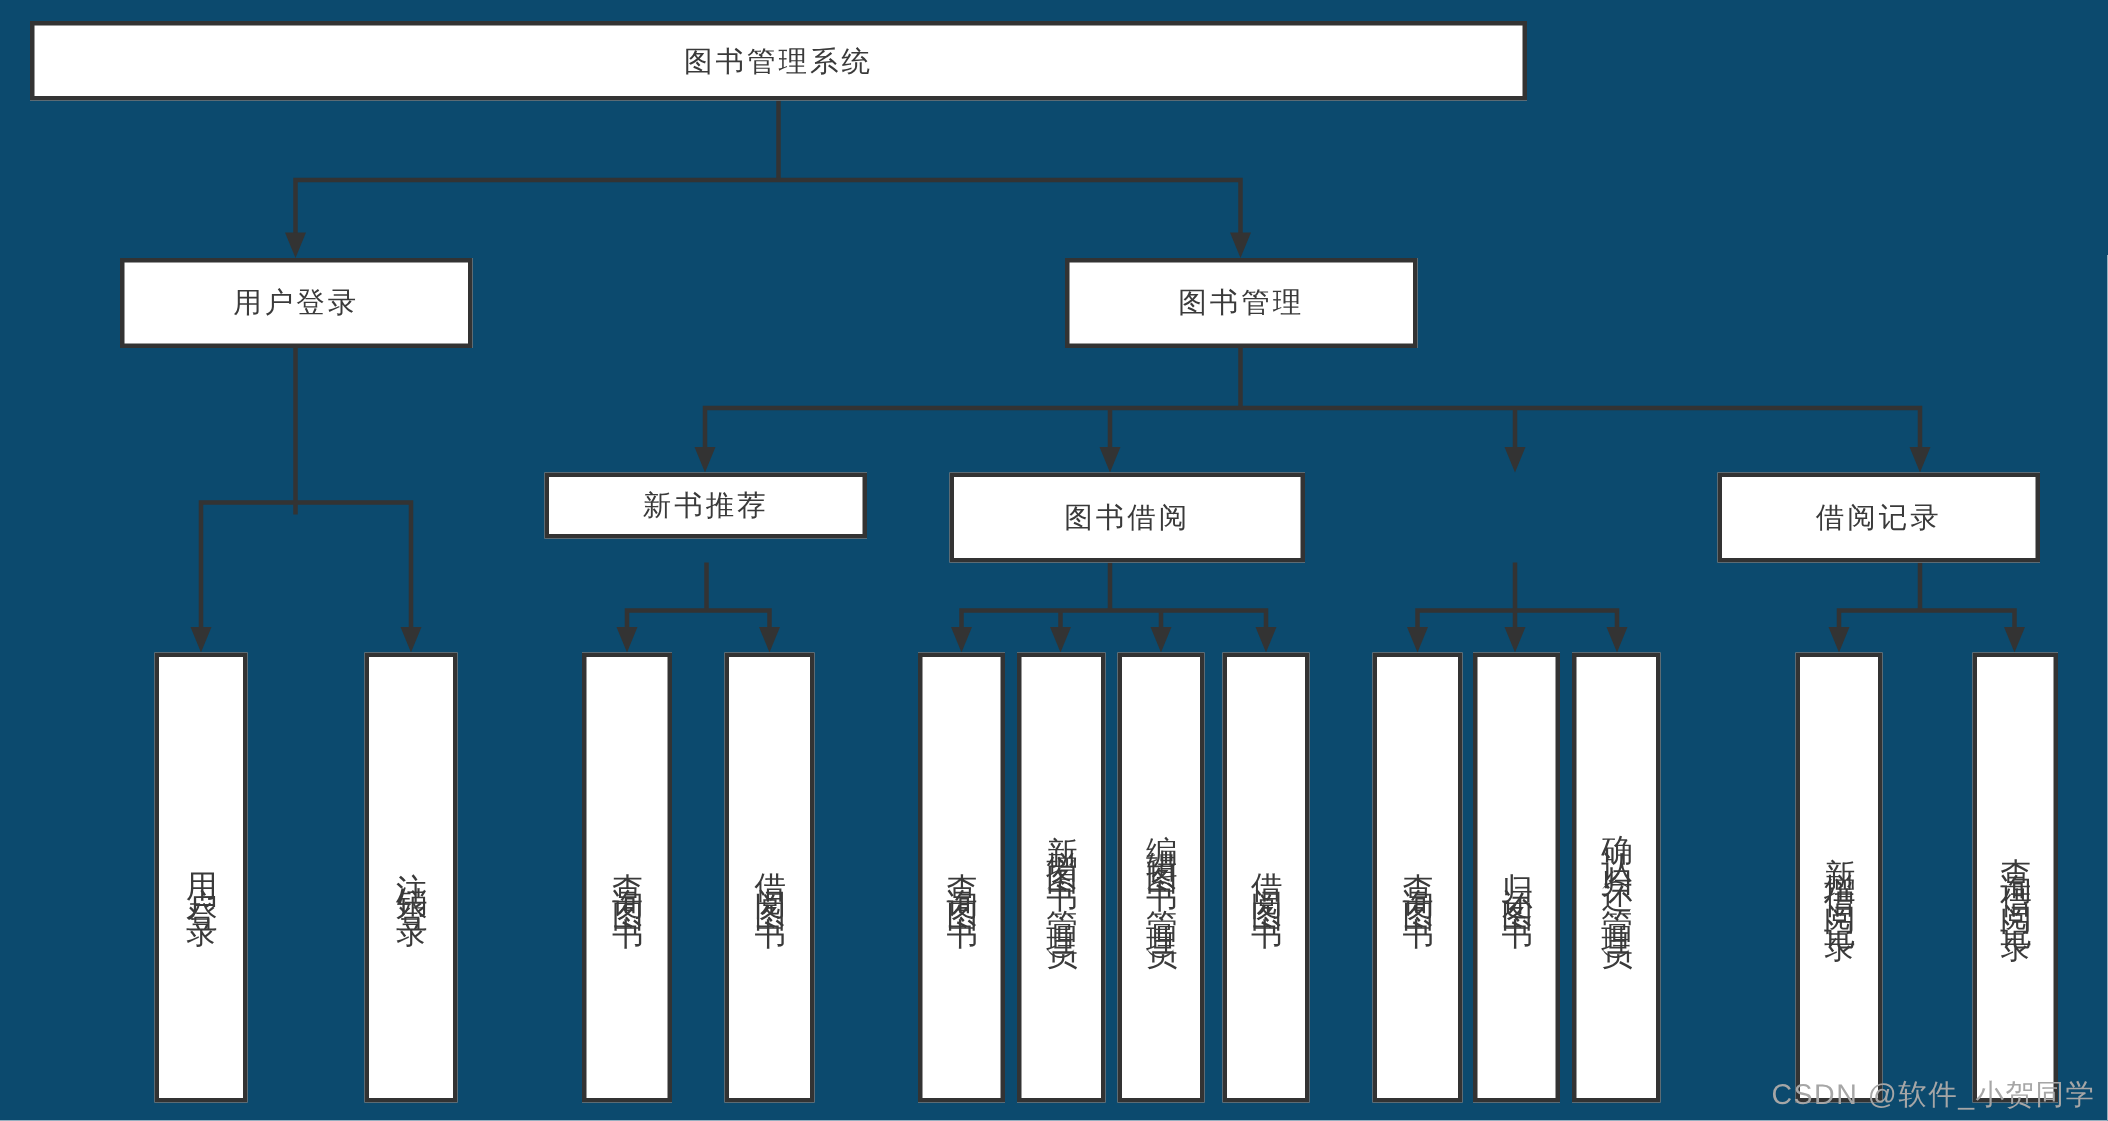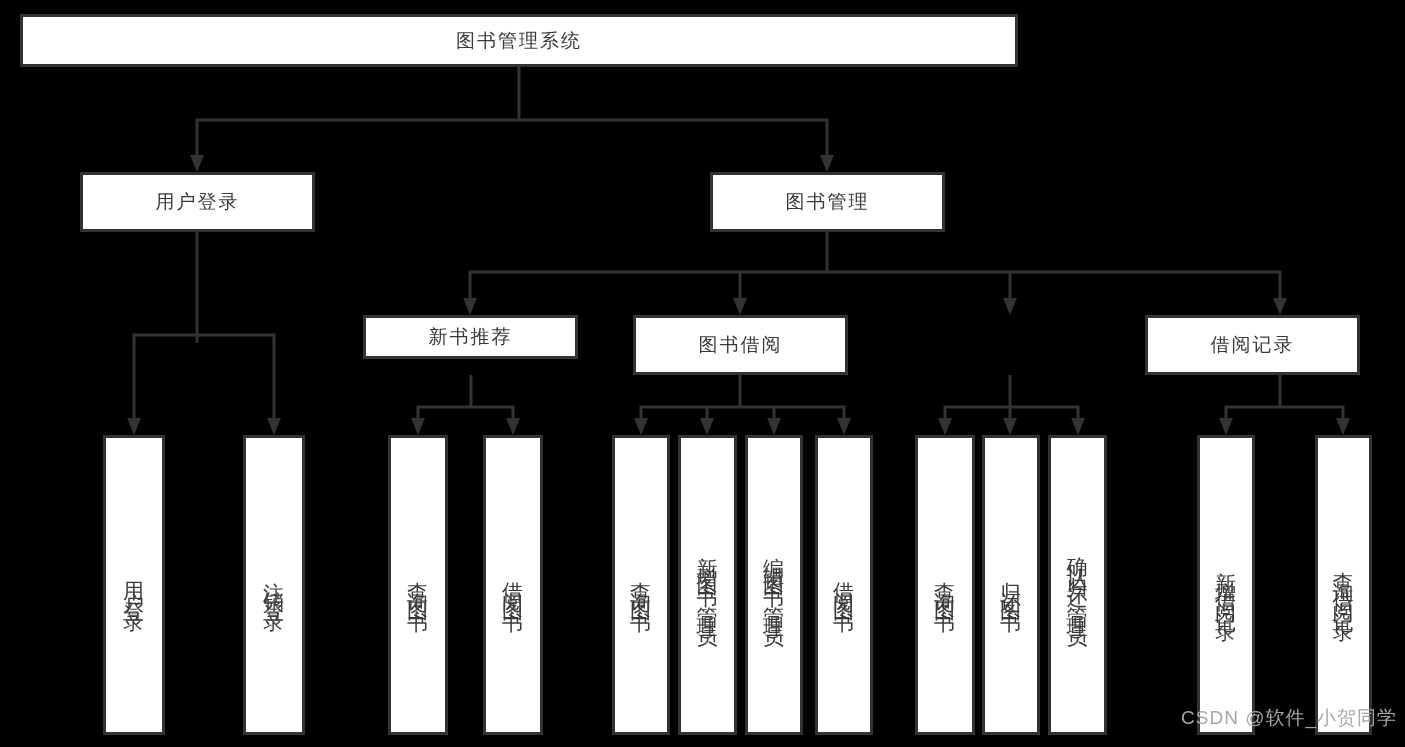--- a/index.html
+++ b/index.html
@@ -1,20 +1,20 @@
 <!DOCTYPE html>
 <html><head>
 <meta charset="utf-8">
 <style>
   html, body { margin: 0; padding: 0; background: #ffffff; }
   #canvas {
     position: relative;
     width: 1405px;
     height: 747px;
-    background: #000000;
+    background: #0c4a6e;
     overflow: hidden;
     font-family: "Liberation Sans", sans-serif;
   }
   #connectors {
     position: absolute;
     left: 0; top: 0;
     z-index: 0;
   }
   .node {
     position: absolute;
@@ -42,21 +42,21 @@
     font-size: 21px;
     writing-mode: vertical-rl;
     text-orientation: mixed;
     letter-spacing: 10px;
     line-height: 1;
     z-index: 1;
   }
   #watermark {
     position: absolute;
     right: 8px;
-    bottom: 16px;
+    bottom: 4px;
     color: #a6a6a6;
     font-size: 19px;
     letter-spacing: 1px;
     z-index: 3;
   }
   .cline { stroke: #333333; stroke-width: 3; fill: none; }
   .ahead { fill: #333333; stroke: none; }
 </style>
 </head>
 <body>
@@ -98,21 +98,21 @@
     <polygon class="ahead" points="1219,418 1233,418 1226,435"></polygon>
     <polygon class="ahead" points="1336,418 1350,418 1343,435"></polygon>
   </svg>
 
   <div class="node" style="left:20px; top:14px; width:998px; height:53px;">图书管理系统</div>
 
   <div class="node" style="left:80px; top:172px; width:235px; height:60px;">用户登录</div>
   <div class="node" style="left:710px; top:172px; width:235px; height:60px;">图书管理</div>
 
   <div class="node" style="left:363px; top:315px; width:215px; height:44px;">新书推荐</div>
-  <div class="node" style="left:633px; top:315px; width:215px; height:60px;">图书借阅</div>
+  <div class="node" style="left:633px; top:315px; width:237px; height:60px;">图书借阅</div>
   <div class="node" style="left:1145px; top:315px; width:215px; height:60px;">借阅记录</div>
 
   <div class="leaf" style="left:103px; top:435px; width:62px; height:300px;">用户登录</div>
   <div class="leaf" style="left:243px; top:435px; width:62px; height:300px;">注销登录</div>
 
   <div class="leaf" style="left:388px; top:435px; width:60px; height:300px;">查询图书</div>
   <div class="leaf" style="left:483px; top:435px; width:60px; height:300px;">借阅图书</div>
 
   <div class="leaf" style="left:612px; top:435px; width:58px; height:300px;">查询图书</div>
   <div class="leaf" style="left:678px; top:435px; width:59px; height:300px;">新增图书（管理员）</div>

